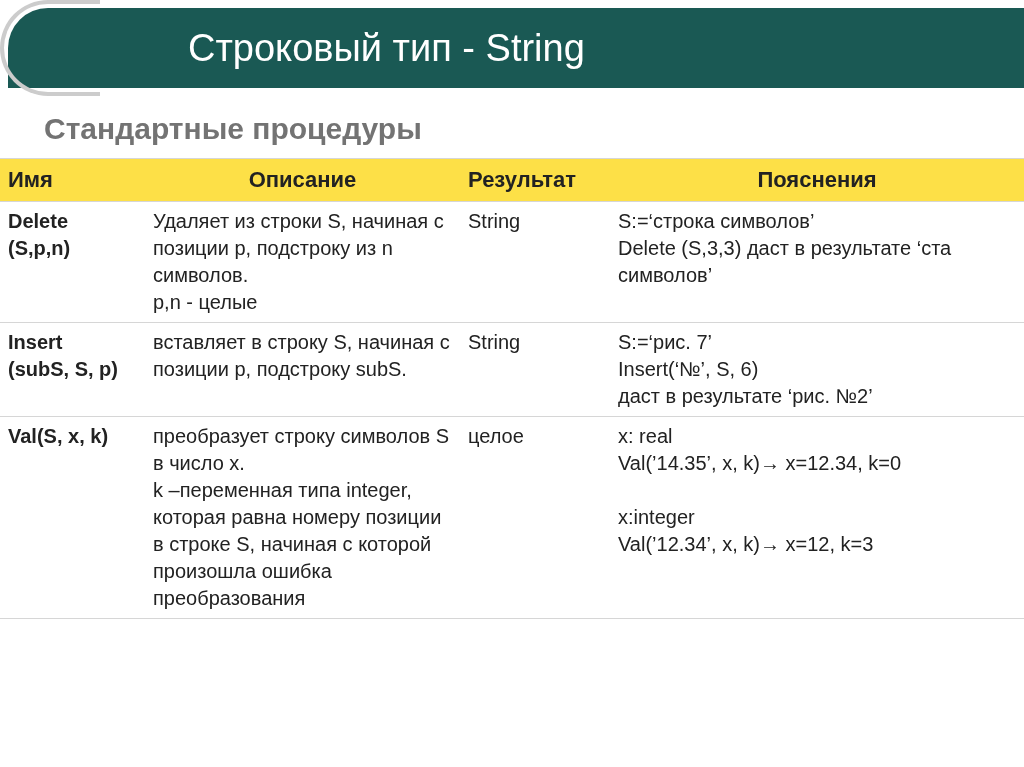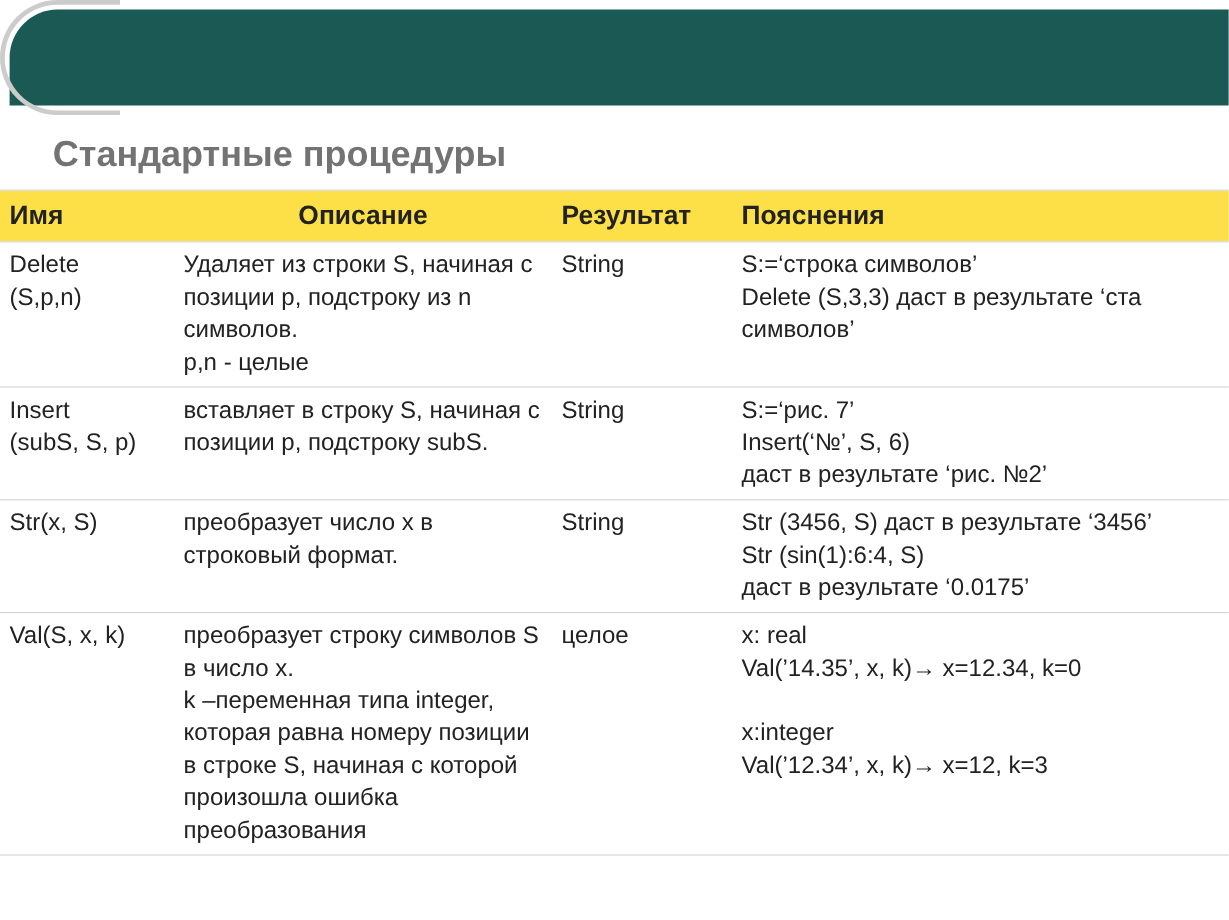--- a/index.html
+++ b/index.html
@@ -60,32 +60,33 @@
   }
   thead th {
     background: #fde047;
     font-weight: bold;
     font-size: 22px;
     border-top: 1px solid #d6d6d6;
   }
   .col-name  { width: 145px; font-weight: bold; }
   .col-desc  { width: 315px; text-align: center; }
   .col-res   { width: 150px; margin-top: 48px; }
-  .col-expl  { width: 414px; }
+  .col-expl  { width: 414px; text-align: center; }
 
   th.col-name, th.col-desc, th.col-res, th.col-expl { font-weight: bold; }
 
   td .line { display: block; }
-  td.name-cell { font-weight: normal; }
+  td.name-cell { font-weight: bold; }
 </style>
 </head>
 <body>
 
 <div class="header-bar">
   <div class="header-left-outline"></div>
+  <div class="title">Строковый тип - String</div>
 </div>
 
 <div class="subtitle">Стандартные процедуры</div>
 
 <table>
   <colgroup>
     <col class="col-name">
       <col class="col-desc">
       <col class="col-res">
       <col class="col-expl">
@@ -124,34 +125,20 @@
         </td>
         <td>String</td>
         <td>
           <span class="line">S:=‘рис. 7’</span>
           <span class="line">Insert(‘№’, S, 6)</span>
           <span class="line">даст в результате ‘рис. №2’</span>
         </td>
       </tr>
       <tr>
         <td class="name-cell">
-          <span class="line">Str(x, S)</span>
-        </td>
-        <td>
-          <span class="line">преобразует число x в строковый формат.</span>
-        </td>
-        <td>String</td>
-        <td>
-          <span class="line">Str (3456, S) даст в результате ‘3456’</span>
-          <span class="line">Str (sin(1):6:4, S)</span>
-          <span class="line">даст в результате  ‘0.0175’</span>
-        </td>
-      </tr>
-      <tr>
-        <td class="name-cell">
           <span class="line">Val(S, x, k)</span>
         </td>
         <td>
           <span class="line">преобразует строку символов S в число x.</span>
           <span class="line">k –переменная типа integer, которая равна номеру позиции в строке S, начиная с которой произошла ошибка преобразования</span>
         </td>
         <td>целое</td>
         <td>
           <span class="line">x: real</span>
           <span class="line">Val(’14.35’, x, k)→ x=12.34, k=0</span>

